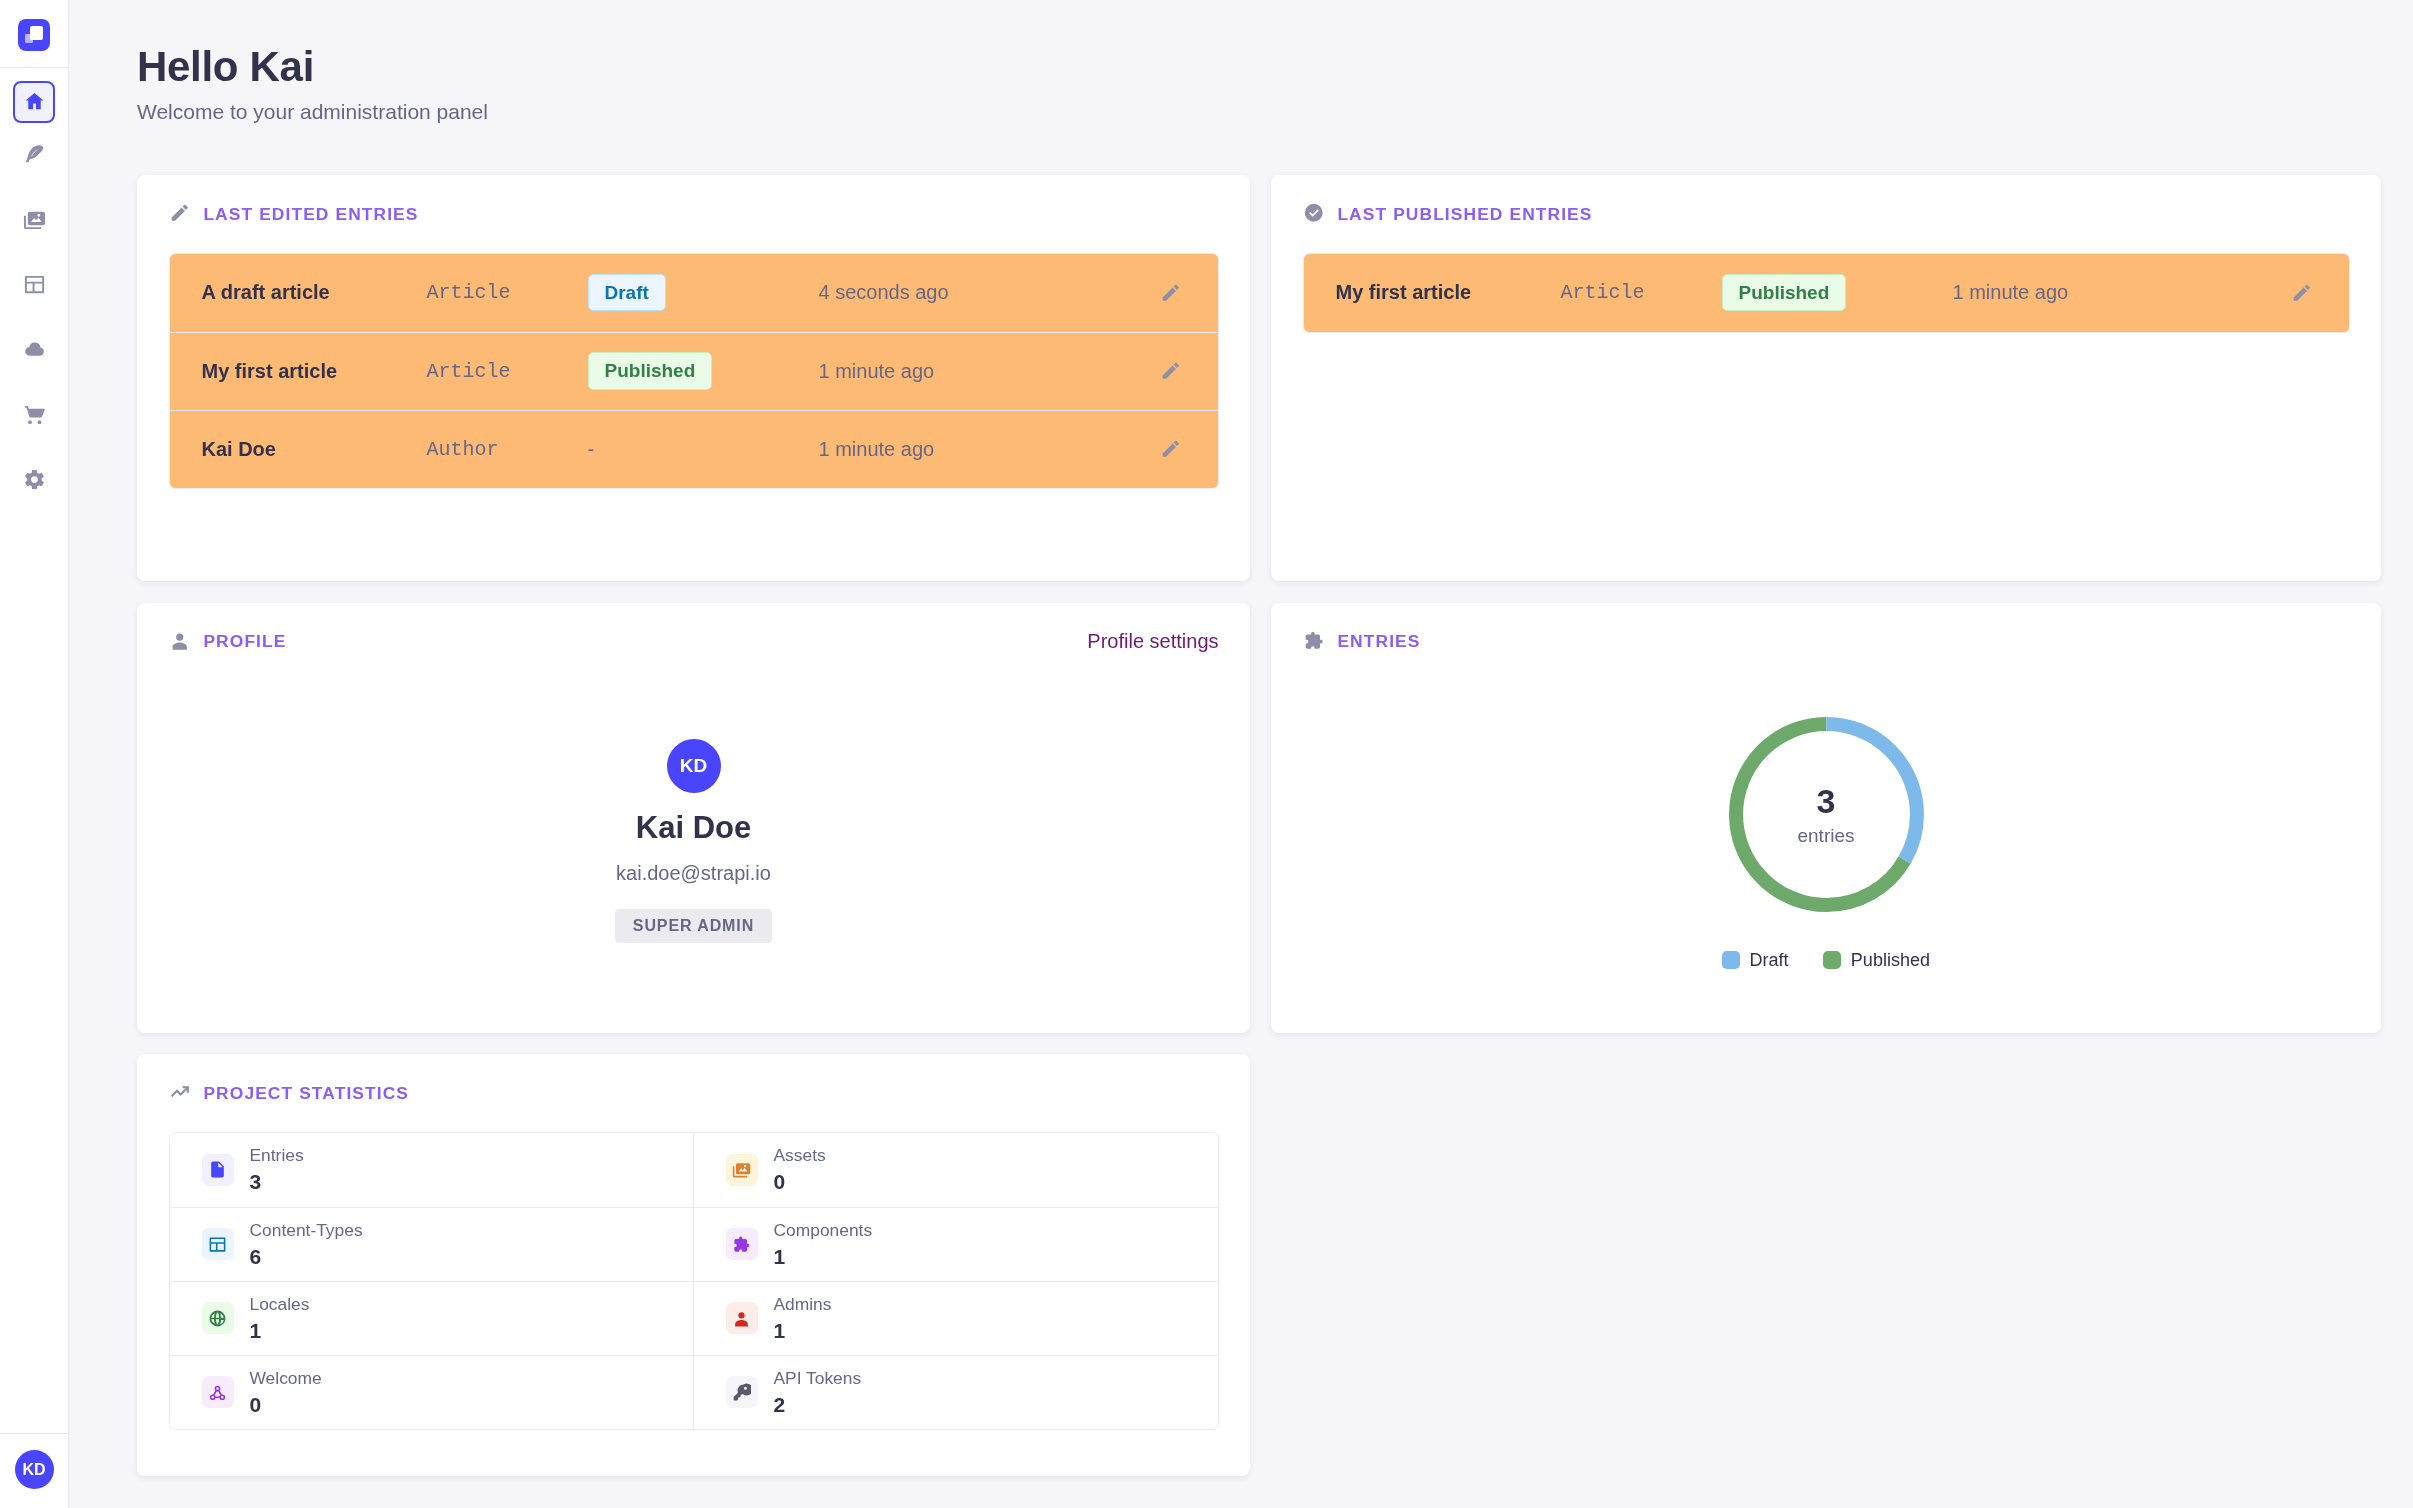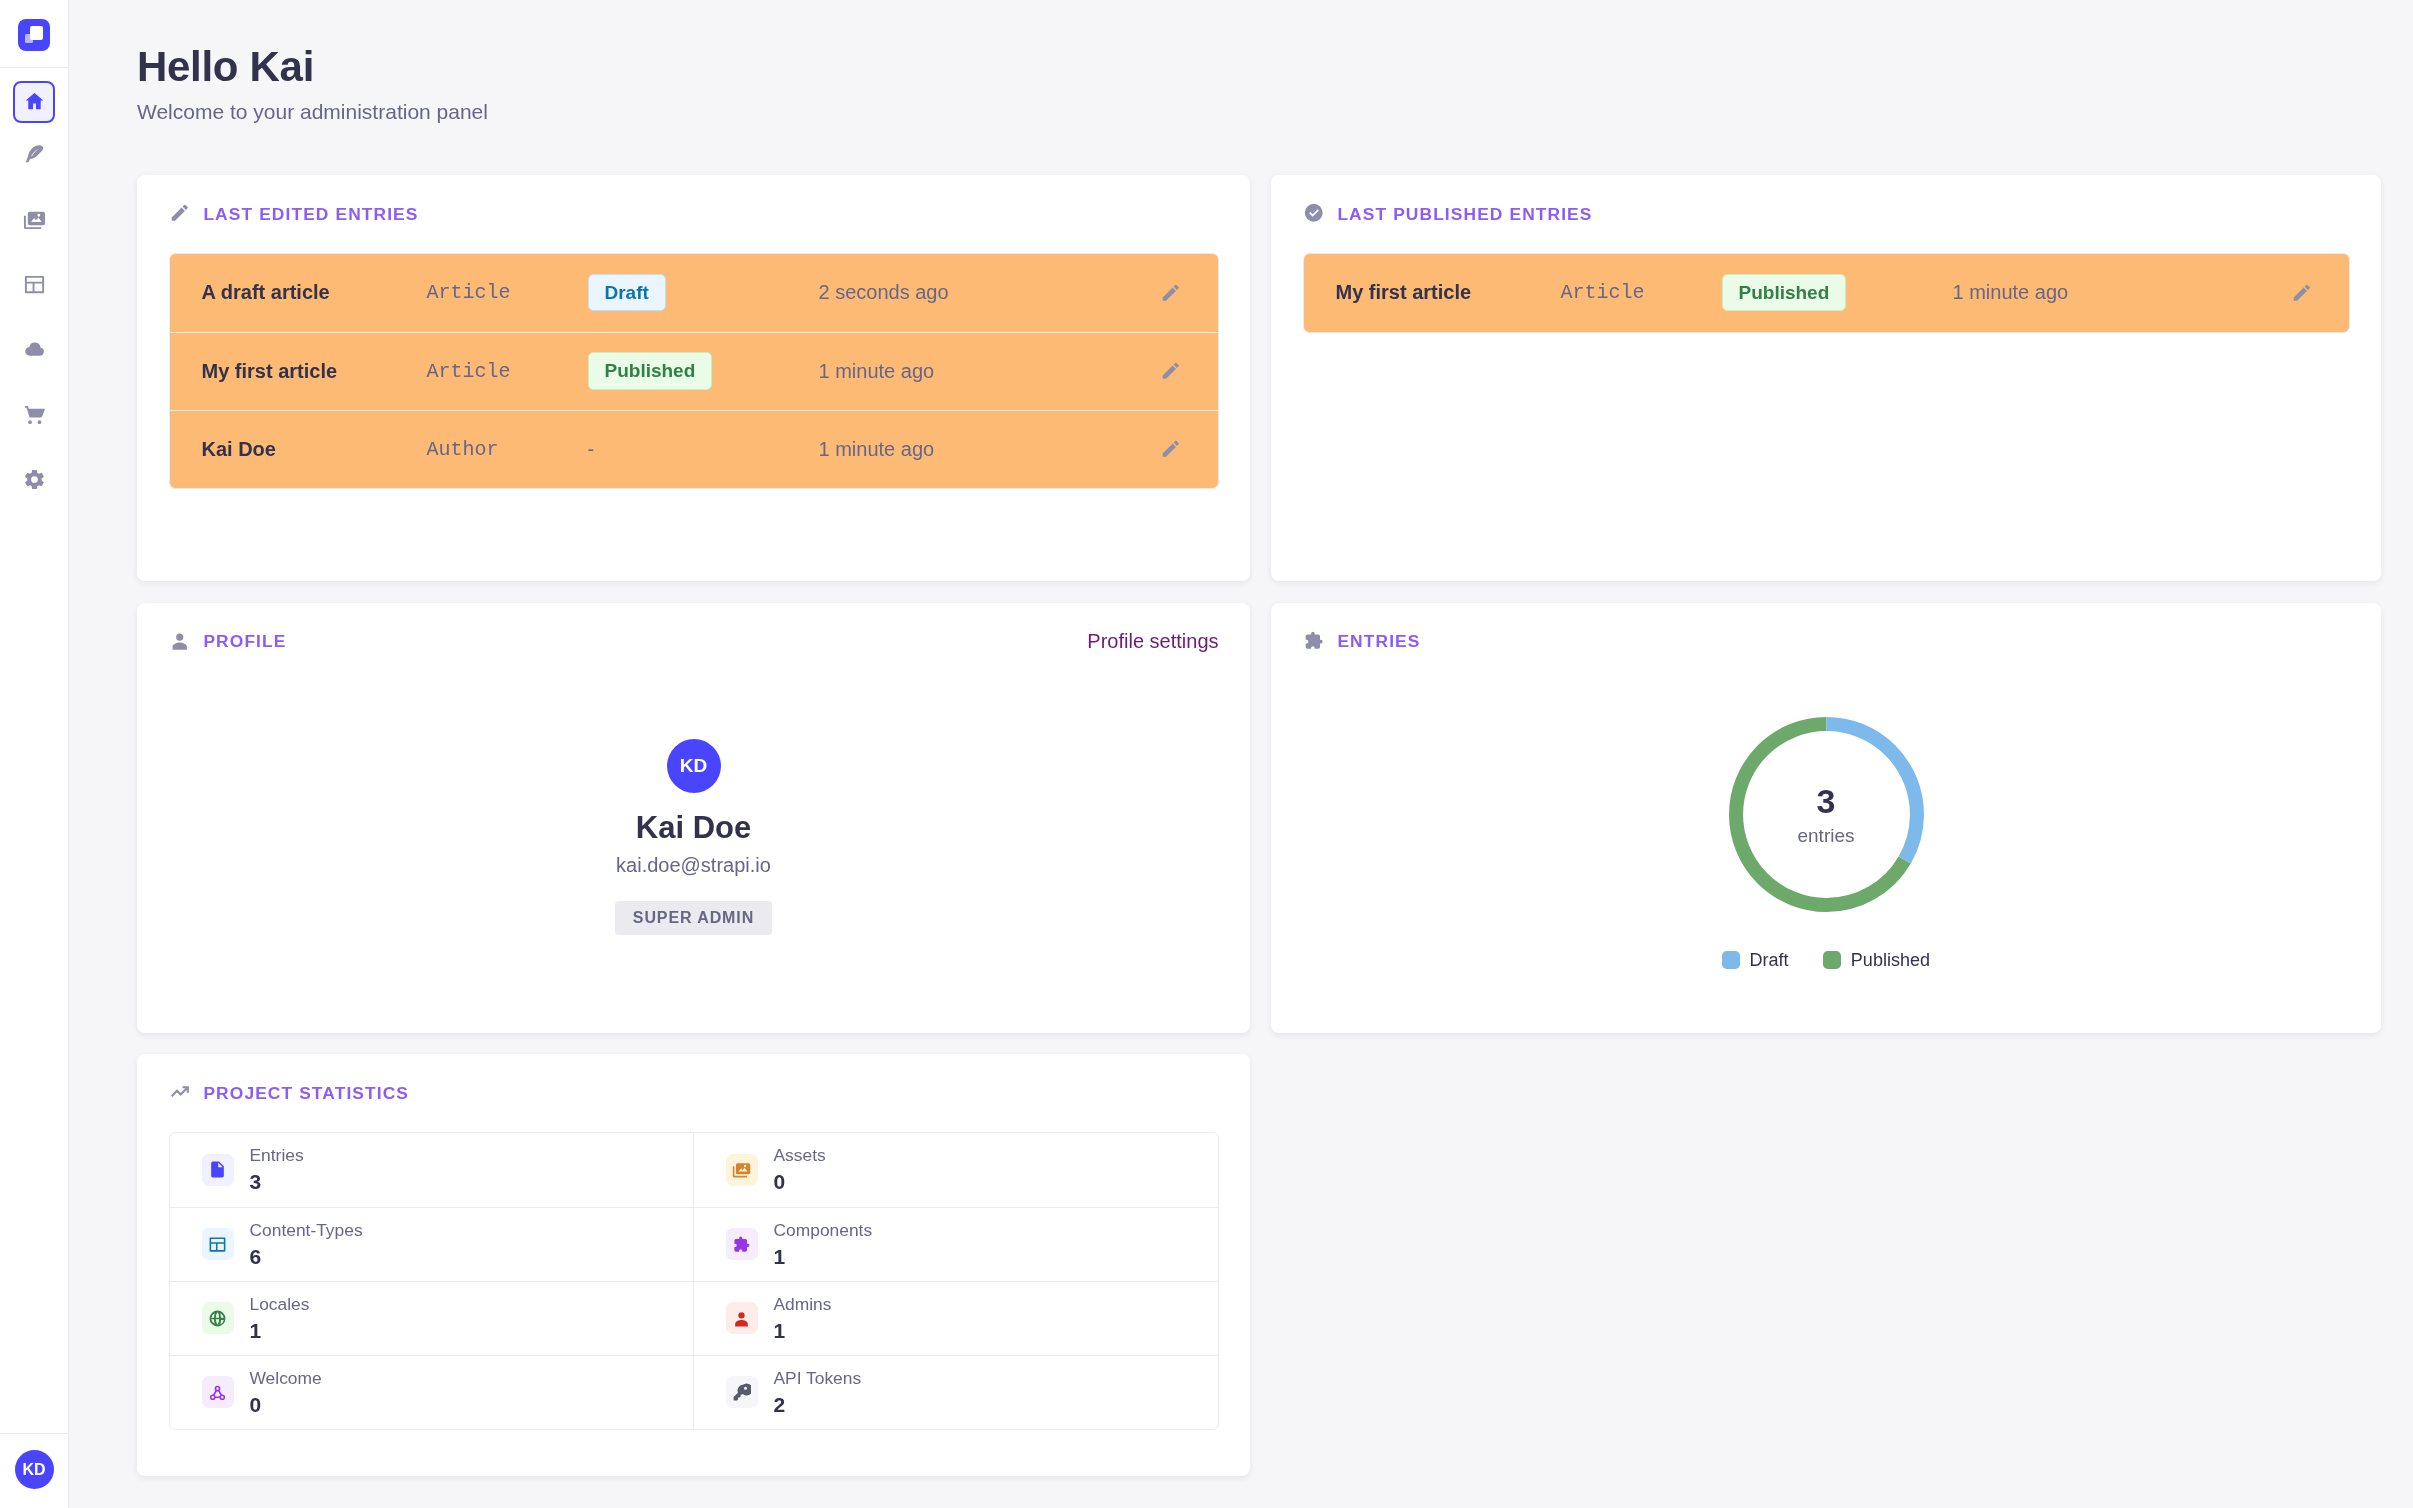--- a/index.html
+++ b/index.html
@@ -95,21 +95,21 @@
   }
   .edit-btn svg { width:21.5px; height:21.5px; }
   
   .profile-body { display:flex; flex-direction:column; align-items:center; }
   .profile-avatar {
     margin-top:68px; width:54px; height:54px; border-radius:50%;
     background:#4945FF; color:#fff; font-weight:700; font-size:19px;
     display:flex; align-items:center; justify-content:center;
   }
   .profile-name { margin-top:17.4px; font-size:31px; font-weight:700; color:#32324D; }
-  .profile-email { margin-top:8px; font-size:20px; color:#666687; }
+  .profile-email { margin-top:16px; font-size:20px; color:#666687; }
   .role-badge {
     margin-top:24px; background:#EAEAEF; color:#666687;
     font-size:16px; font-weight:600; letter-spacing:0.9px;
     padding:8px 17.4px; border-radius:4px; text-transform:uppercase;
   }
   
   .donut-wrap { display:flex; flex-direction:column; align-items:center; }
   .donut-box { position:relative; width:201px; height:201px; margin-top:43px; }
   .donut-box svg { width:201px; height:201px; display:block; }
   .donut-center {
@@ -215,21 +215,21 @@
         <span><svg viewBox="0 0 24 24" fill="currentColor">
               <path d="M3 17.25V21h3.75L17.81 9.94l-3.75-3.75L3 17.25zM20.71 7.04a1 1 0 0 0 0-1.41l-2.34-2.34a1 1 0 0 0-1.41 0l-1.83 1.83 3.75 3.75 1.83-1.83z"></path>
             </svg></span>
         <span class="card-title">LAST EDITED ENTRIES</span>
       </div>
       <div class="etable">
         <div class="erow">
           <span class="ename">A draft article</span>
           <span class="etype">Article</span>
           <span><span class="badge draft">Draft</span></span>
-          <span class="etime">2 seconds ago</span>
+          <span class="etime">4 seconds ago</span>
           <button class="edit-btn">
               <svg viewBox="0 0 24 24" fill="currentColor">
                 <path d="M3 17.25V21h3.75L17.81 9.94l-3.75-3.75L3 17.25zM20.71 7.04a1 1 0 0 0 0-1.41l-2.34-2.34a1 1 0 0 0-1.41 0l-1.83 1.83 3.75 3.75 1.83-1.83z"></path>
               </svg>
             </button>
         </div>
         <div class="erow">
           <span class="ename">My first article</span>
           <span class="etype">Article</span>
           <span><span class="badge published">Published</span></span>

